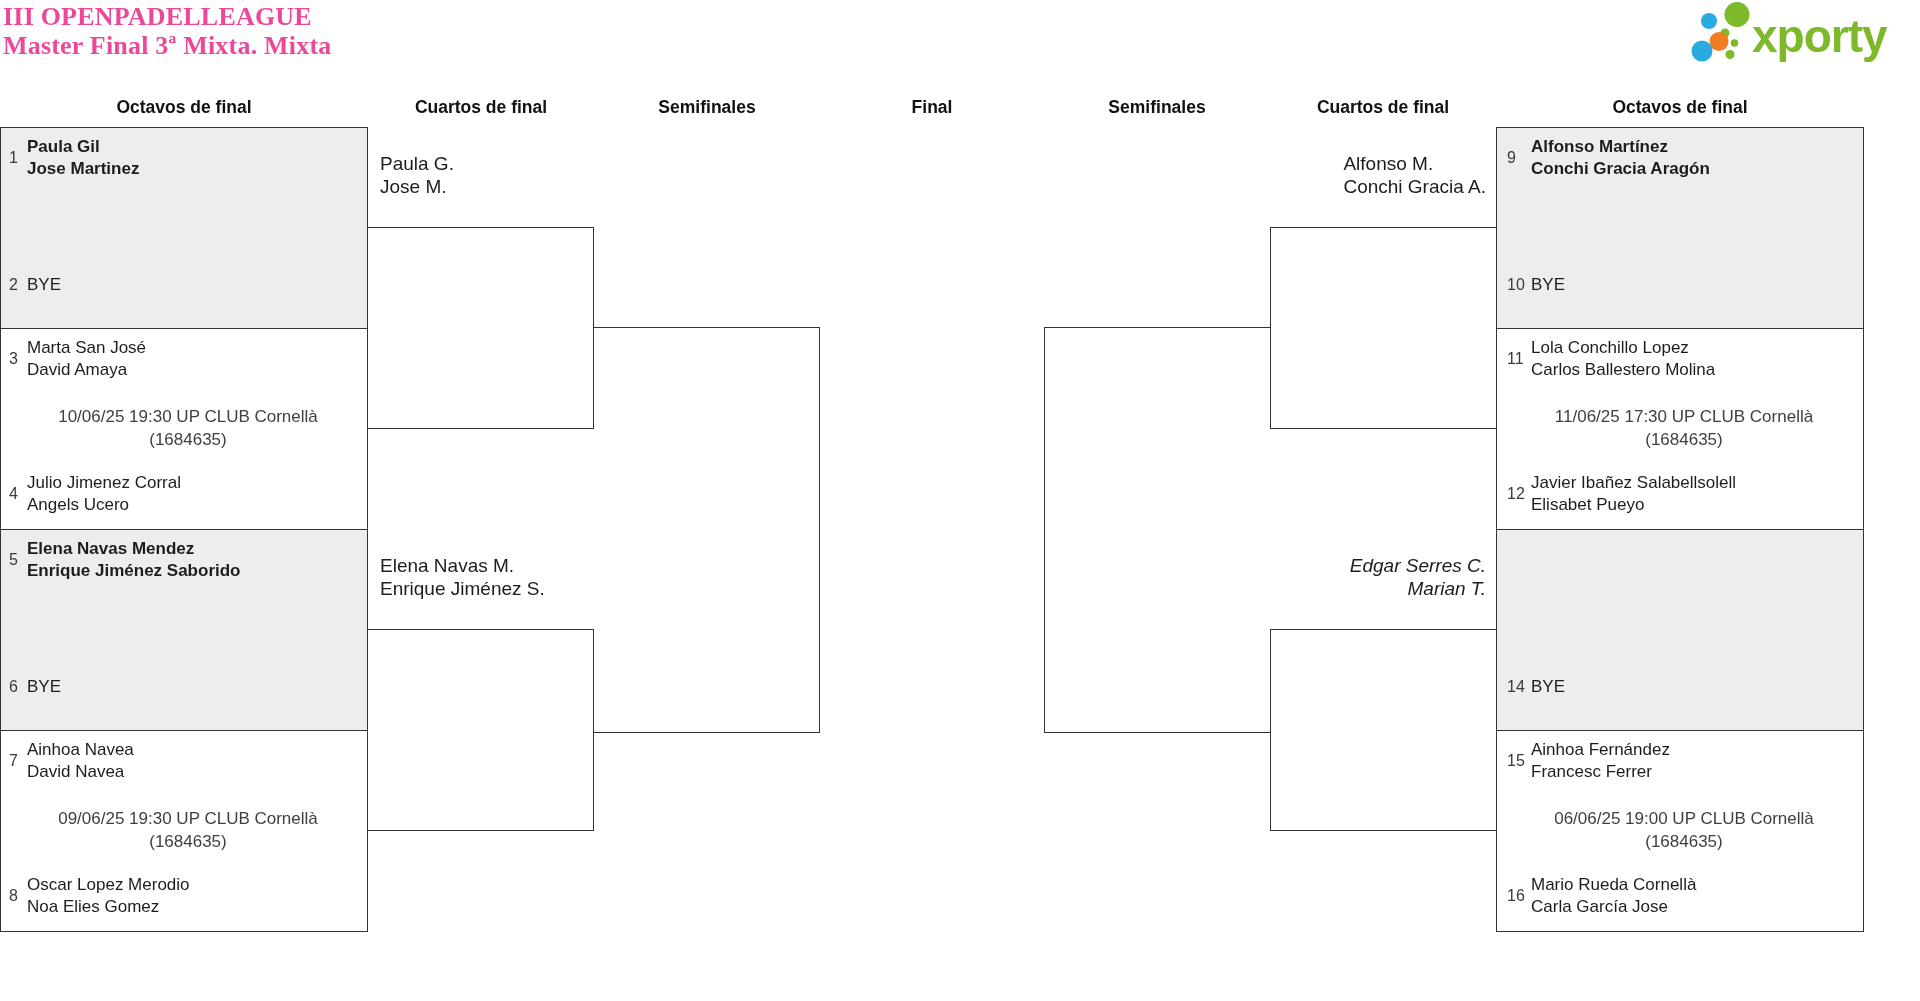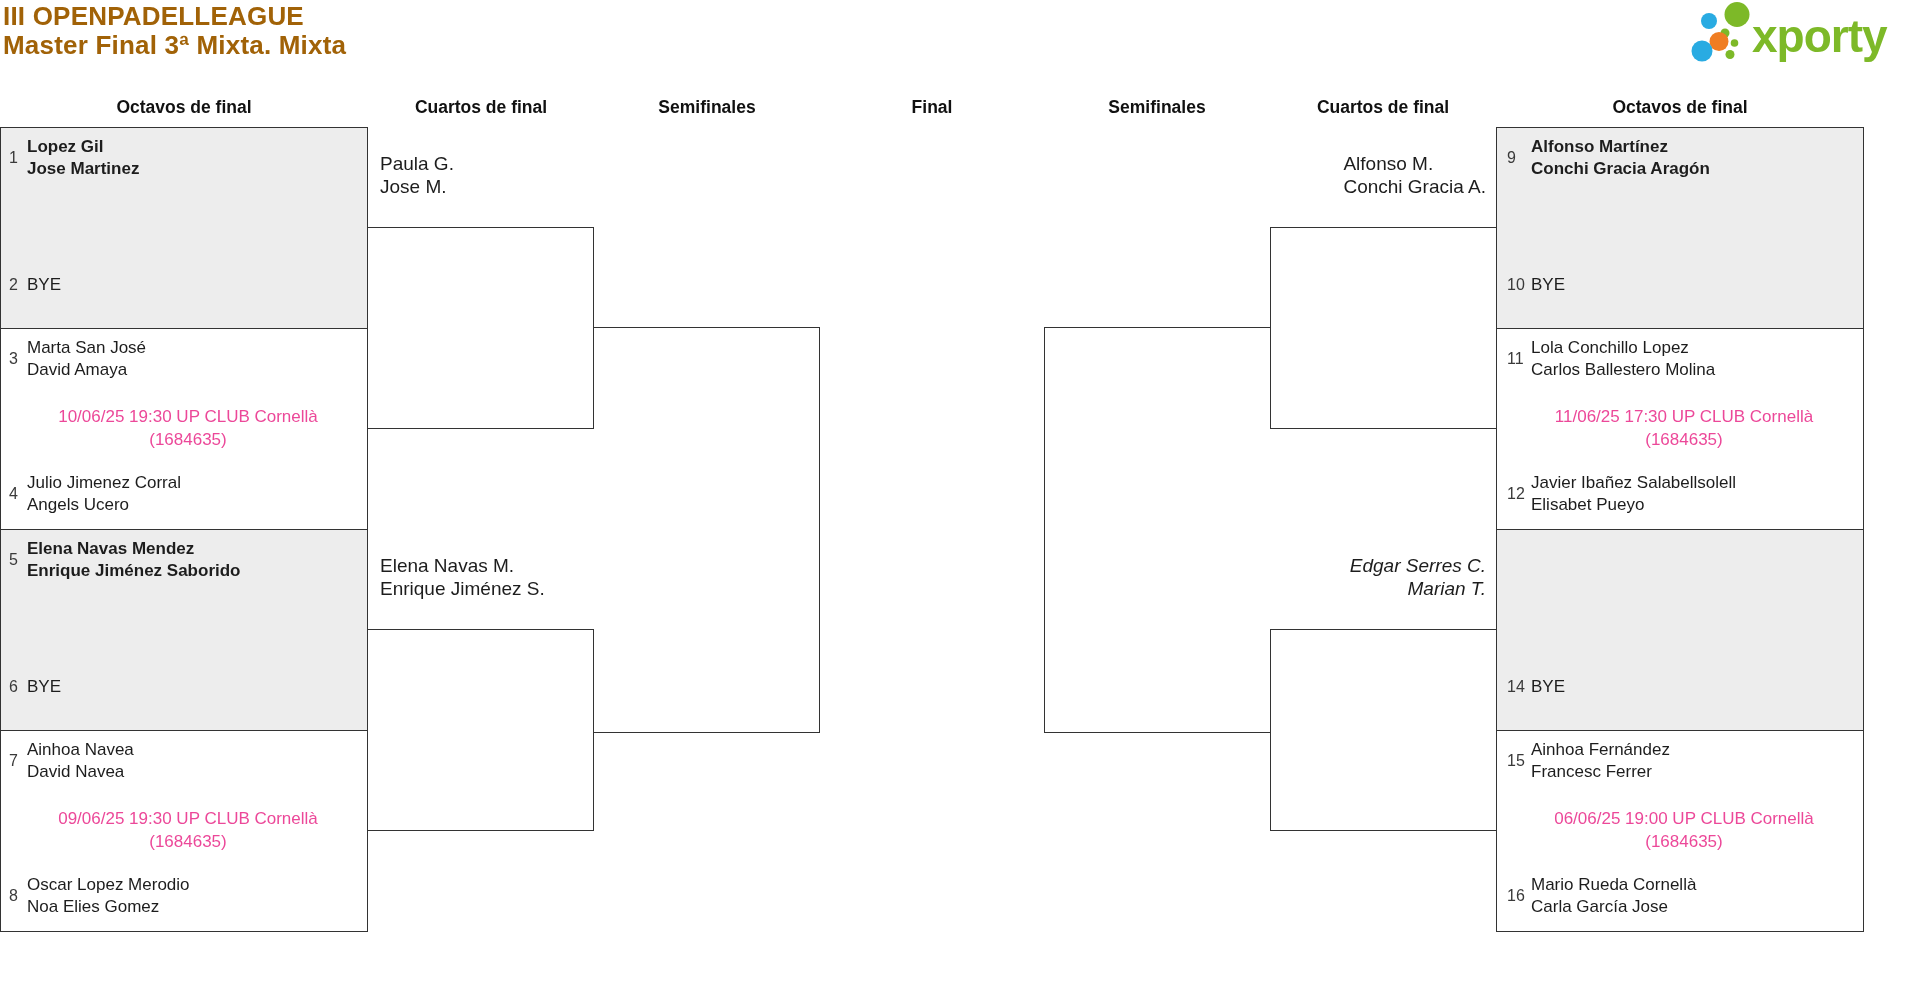--- a/index.html
+++ b/index.html
@@ -1,20 +1,20 @@
 <!DOCTYPE html>
 <html><head>
 <meta charset="utf-8">
 <style>
   html,body{margin:0;padding:0;background:#fff;}
   .wrap{
     position:relative;width:1920px;height:1001px;background:#fff;overflow:hidden;
     font-family:"Liberation Sans",sans-serif;color:#1d1d1d;
   }
-  .title{position:absolute;left:3px;top:2px;font-size:26px;line-height:29px;font-weight:700;color:#a16207;letter-spacing:.2px;}
+  .title{position:absolute;left:3px;top:2px;font-size:26px;line-height:29px;font-weight:700;color:#ec4899;letter-spacing:.2px;font-family:Liberation Serif, serif;}
   .title span{display:block;}
   .round-label{position:absolute;top:97px;transform:translateX(-50%);font-size:17.5px;font-weight:700;color:#111;white-space:nowrap;}
 
   
   .ocol{position:absolute;top:127px;width:368px;height:805px;border:1.5px solid #333;
         box-sizing:border-box;display:flex;flex-direction:column;}
   .ocol-left{left:0;}
   .ocol-right{left:1496px;}
   .obox{flex:1 1 0;position:relative;border-bottom:1.5px solid #333;background:#fff;}
   .obox:last-child{border-bottom:none;}
@@ -25,21 +25,21 @@
   .ocol-right .entry{padding-left:10px;}
   .seed{flex:none;font-size:16px;color:#3a3a3a;}
   .ocol-left .seed{width:18px;}
   .ocol-right .seed{width:24px;}
   .names{line-height:22px;}
   .names span{display:block;white-space:nowrap;}
   .bold{font-weight:700;}
   .entry-a{top:6px;height:48px;}
   .entry-b{top:141px;height:48px;}
   .entry-bye{top:144px;height:26px;}
-  .minfo{position:absolute;top:76px;left:8px;right:0;text-align:center;font-size:17px;line-height:23px;color:#ec4899;}
+  .minfo{position:absolute;top:76px;left:8px;right:0;text-align:center;font-size:17px;line-height:23px;color:#404040;}
   .minfo span{display:block;}
 
   
   .lbox{position:absolute;box-sizing:border-box;border:1.5px solid #333;background:transparent;}
   .open-left{border-left:none;}
   .open-right{border-right:none;}
   #q-left-a{left:368px;top:227px;width:226px;height:202px;}
   #q-left-b{left:368px;top:629px;width:226px;height:202px;}
   #s-left  {left:594px;top:327px;width:226px;height:406px;}
   #q-right-a{left:1270px;top:227px;width:226px;height:202px;}
@@ -84,21 +84,21 @@
   <div class="round-label" style="left:1157px">Semifinales</div>
   <div class="round-label" style="left:1383px">Cuartos de final</div>
   <div class="round-label" style="left:1680px">Octavos de final</div>
 
   <div class="ocol ocol-left">
 
     <div class="obox shaded">
       <div class="entry entry-a">
         <span class="seed">1</span>
         <span class="names bold">
-          <span>Lopez Gil</span>
+          <span>Paula Gil</span>
           <span>Jose Martinez</span>
         </span>
       </div>
       <div class="entry entry-bye">
         <span class="seed">2</span>
         <span class="names">
             <span>BYE</span>
           </span>
       </div>
     </div>

